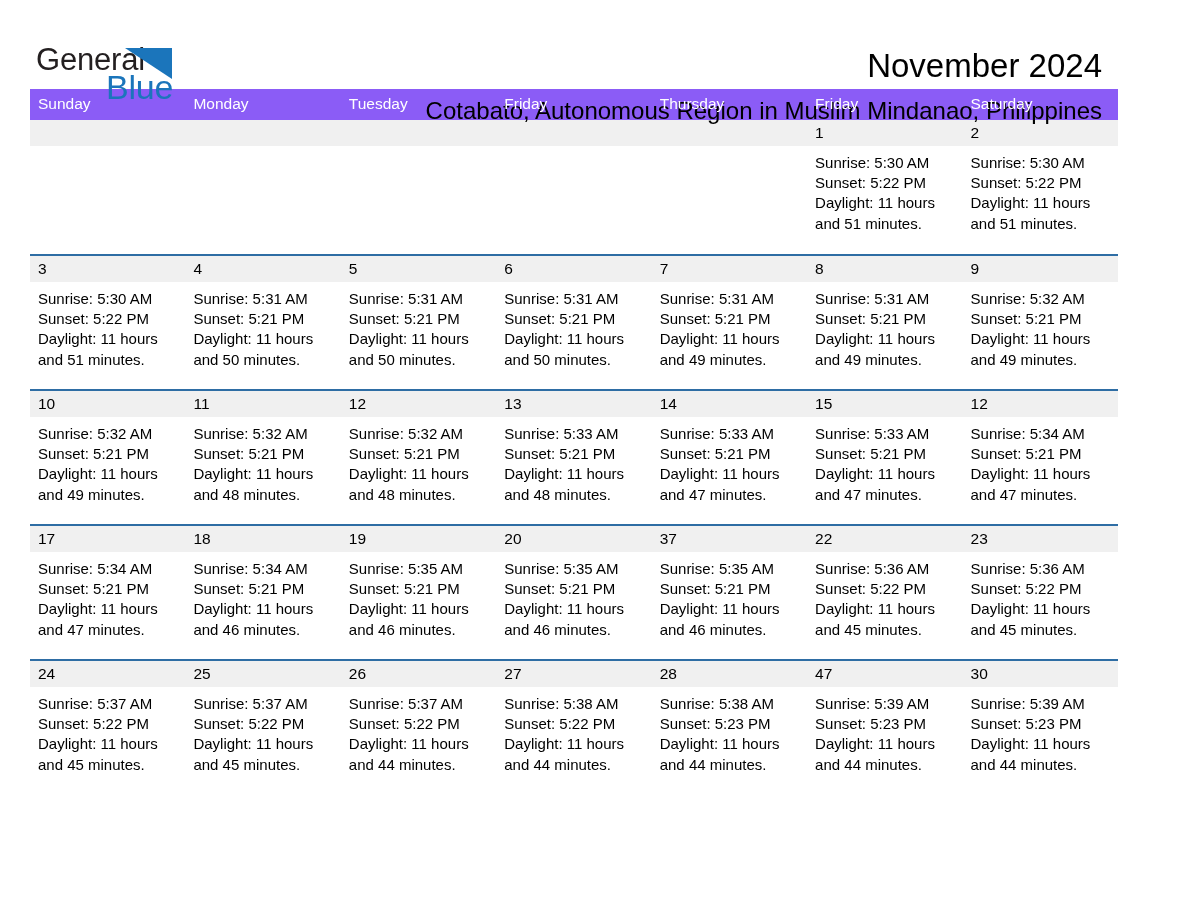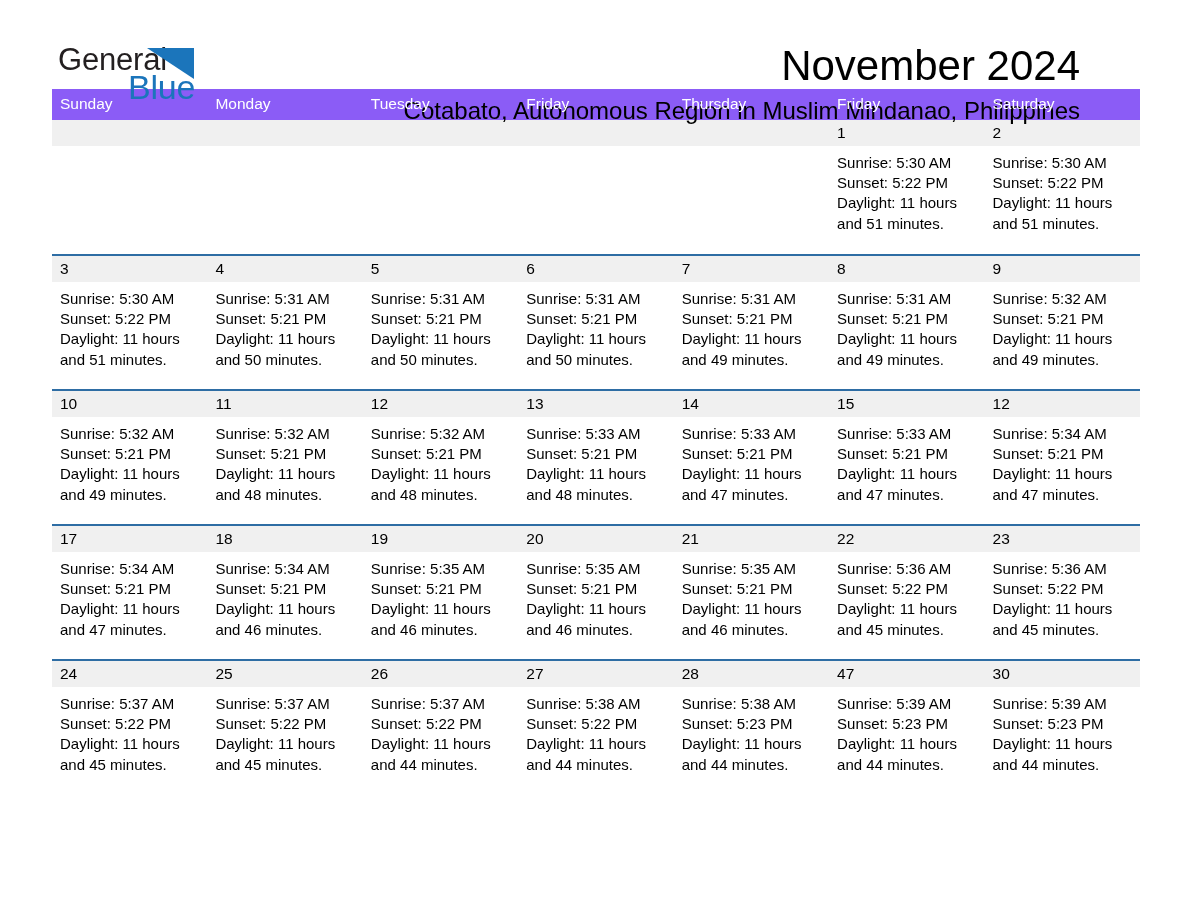--- a/index.html
+++ b/index.html
@@ -12,21 +12,21 @@
     width: 1188px;
     height: 918px;
     font-family: "Liberation Sans", sans-serif;
     color: #000000;
     overflow: hidden;
   }
   .page {
     position: relative;
     width: 1132px;
     height: 918px;
-    padding: 0 52px;
+    padding: 0 30px;
   }
 
   
   .topbar {
     display: flex;
     align-items: flex-start;
     justify-content: space-between;
     padding-top: 42px;
     height: 78px;
   }
@@ -63,21 +63,21 @@
     width: 47px;
     height: 31px;
     overflow: visible;
   }
   .titles {
     text-align: right;
     flex: 1;
     padding-top: 0px;
   }
   .cal-title {
-    font-size: 42px;
+    font-size: 33px;
     line-height: 48px;
     font-weight: normal;
     color: #000;
     margin: 0;
     letter-spacing: 0px;
   }
   .cal-subtitle {
     font-size: 24px;
     line-height: 30px;
     font-weight: normal;
@@ -365,21 +365,21 @@
           <td>
             <span class="daynum">20</span>
             <div class="details">
               <div>Sunrise: 5:35 AM</div>
               <div>Sunset: 5:21 PM</div>
               <div>Daylight: 11 hours</div>
               <div>and 46 minutes.</div>
             </div>
           </td>
           <td>
-            <span class="daynum">21</span>
+            <span class="daynum">37</span>
             <div class="details">
               <div>Sunrise: 5:35 AM</div>
               <div>Sunset: 5:21 PM</div>
               <div>Daylight: 11 hours</div>
               <div>and 46 minutes.</div>
             </div>
           </td>
           <td>
             <span class="daynum">22</span>
             <div class="details">

